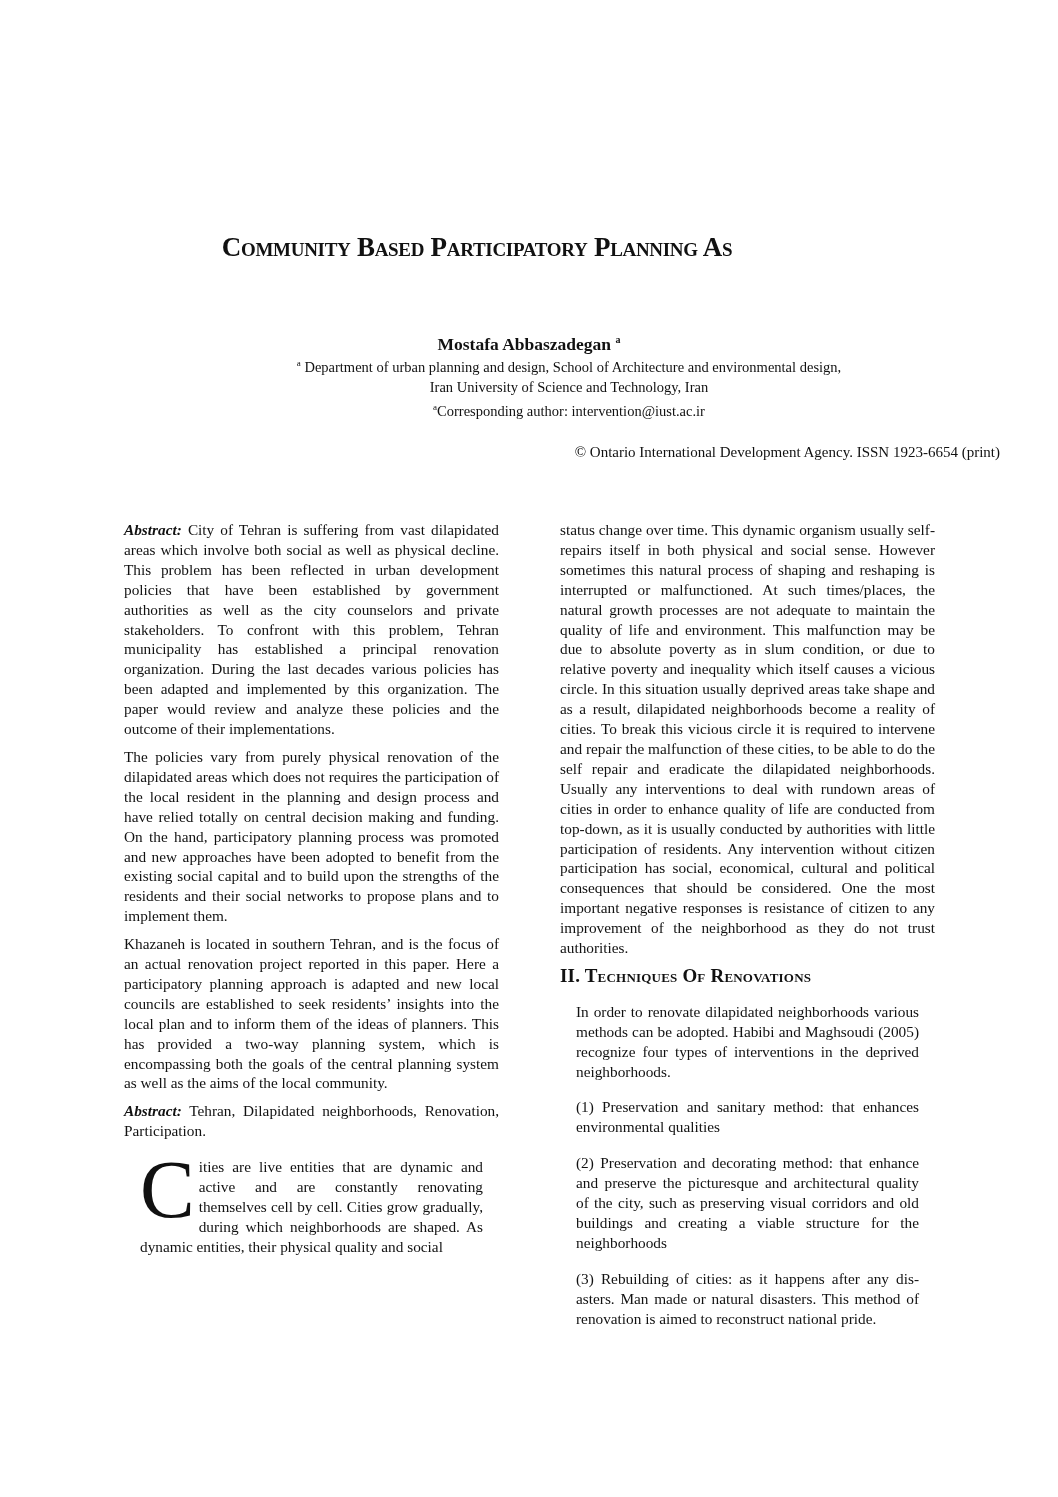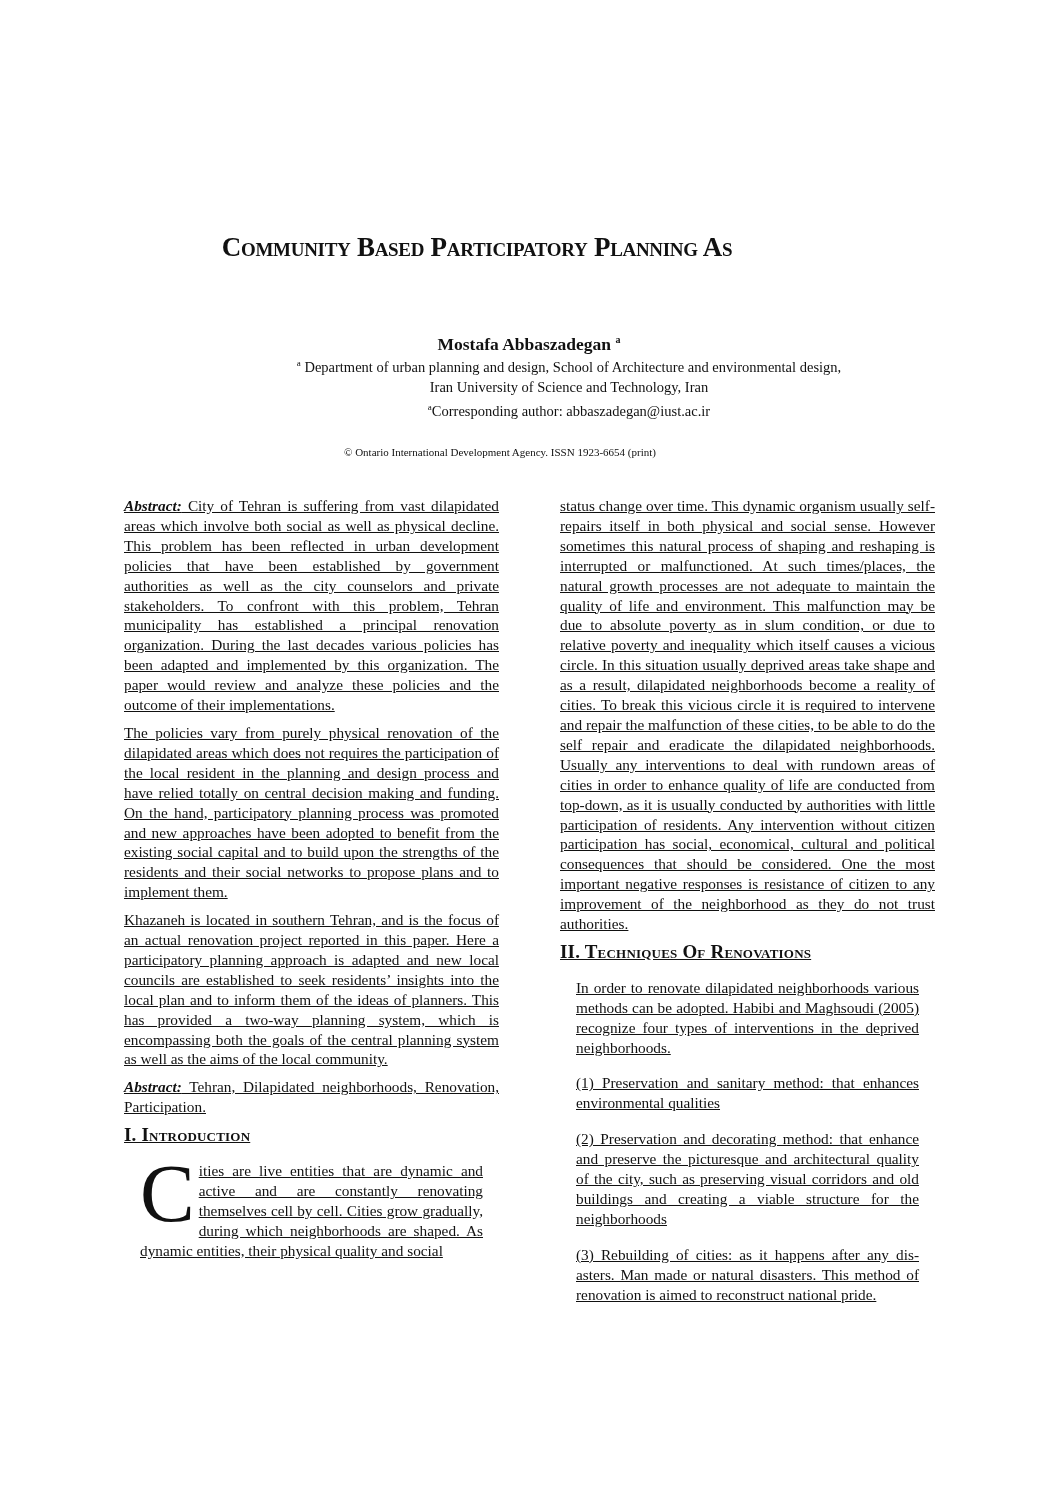--- a/index.html
+++ b/index.html
@@ -6,24 +6,24 @@
   body { width: 1058px; height: 1497px; position: relative; overflow: hidden;
          font-family: "Liberation Serif", "DejaVu Serif", serif; color: #111; }
   .title { position: absolute; left: 0; width: 954px; top: 228px; text-align: center;
            font-weight: bold; font-size: 27px; line-height: 38px; font-variant: small-caps; letter-spacing: -0.3px; }
   .author { position: absolute; left: 0; width: 1058px; top: 334px; text-align: center;
             font-weight: bold; font-size: 17.5px; }
   .author sup { font-size: 10px; }
   .affil { position: absolute; left: 0; width: 1058px; top: 353px; text-align: center;
            font-size: 14.5px; line-height: 20px; padding-left: 40px; }
   .affil sup { font-size: 9px; }
-  .issn { position: absolute; left: 0; width: 1000px; top: 444px; text-align: center;
-          font-size: 11px; line-height: 16px; }
-  .col { position: absolute; top: 496px; width: 375px; font-size: 15.3px; line-height: 19.9px;
-         text-align: justify; text-decoration: underline; }
+  .issn { position: absolute; left: 0; width: 1000px; top: 444px; text-align: right;
+          font-size: 15px; line-height: 16px; }
+  .col { position: absolute; top: 520px; width: 375px; font-size: 15.3px; line-height: 19.9px;
+         text-align: justify; }
   .col.left { left: 124px; }
   .col.right { left: 560px; }
   .col p { margin: 0 0 8px 0; }
   .col p.tight { margin: 16px; }
   .abslabel { font-weight: bold; font-style: italic; }
   .sec { text-align: left; font-weight: bold; font-size: 19px; font-variant: small-caps;
          margin: 6px 0 8px 0; letter-spacing: 0.2px; }
   .dropcap { float: left; font-size: 82px; line-height: 62px; margin: 2px 4px 0 0; padding: 0; }
 </style>
 </head>
@@ -34,33 +34,32 @@
 </div>
 
 <div class="author">
   <span>Mostafa Abbaszadegan</span>
   <sup>a</sup>
 </div>
 
 <div class="affil">
   <div><sup>a</sup> <span>Department of urban planning and design, School of Architecture and environmental design,</span></div>
   <div>Iran University of Science and Technology, Iran</div>
-  <div><sup>a</sup><span>Corresponding author: abbaszadegan@iust.ac.ir</span></div>
+  <div><sup>a</sup><span>Corresponding author: intervention@iust.ac.ir</span></div>
 </div>
 
 <div class="issn">
   <div>© Ontario International Development Agency. ISSN 1923-6654 (print)</div>
 </div>
 
 <div class="col left">
   <p><span class="abslabel">Abstract:</span><span> City of Tehran is suffering from vast dilapidated areas which involve both social as well as physical decline.  This problem has been reflected in urban development policies that have been established by government authorities as well as the city counselors and private stakeholders.  To confront with this problem, Tehran municipality has established a principal renovation organization. During the last decades various policies has been adapted and implemented by this organization.  The paper would review and analyze these policies and the outcome of their implementations.</span></p>
   <p>The policies vary from purely physical renovation of the dilapidated areas which does not requires the participation of the local resident in the planning and design process and have relied totally on central decision making and funding. On the hand, participatory planning process was promoted and new approaches have been adopted to benefit from the existing social capital and to build upon the strengths of the residents and their social networks to propose plans and to implement them.</p>
   <p>Khazaneh is located in southern Tehran, and is the focus of an actual renovation project reported in this paper.  Here a participatory planning approach is adapted and new local councils are established to seek residents’ insights into the local plan and to inform them of the ideas of planners.  This has provided a two-way planning system, which is encompassing both the goals of the central planning system as well as the aims of the local community.</p>
   <p><span class="abslabel">Abstract:</span><span> Tehran, Dilapidated neighborhoods, Renovation, Participation.</span></p>
-  <div class="sec">I.  Introduction</div>
   <p class="tight"><span class="dropcap">C</span><span id="intro-left">ities are live entities that are dynamic and active and are constantly renovating themselves cell by cell.  Cities grow gradually, during which neighborhoods are shaped. As dynamic entities, their physical quality and social</span></p>
 </div>
 
 <div class="col right">
   <p id="intro-right">status change over time. This dynamic organism usually self-repairs itself in both physical and social sense. However sometimes this natural process of shaping and reshaping is interrupted or malfunctioned. At such times/places, the natural growth processes are not adequate to maintain the quality of life and environment. This malfunction may be due to absolute poverty as in slum condition, or due to relative poverty and inequality which itself causes a vicious circle.  In this situation usually deprived areas take shape and as a result, dilapidated neighborhoods become a reality of cities.  To break this vicious circle it is required to intervene and repair the malfunction of these cities, to be able to do the self repair and eradicate the dilapidated neighborhoods. Usually any interventions to deal with rundown areas of cities in order to enhance quality of life are conducted from top-down, as it is usually conducted by authorities with little participation of residents.  Any intervention without citizen participation has social, economical, cultural and political consequences that should be considered. One the most important negative responses is resistance of citizen to any improvement of the neighborhood as they do not trust authorities.</p>
   <div class="sec">II.  Techniques Of Renovations</div>
   <p class="tight">In order to renovate dilapidated neighborhoods various methods can be adopted.  Habibi and Maghsoudi   (2005) recognize four types of interventions in the deprived neighborhoods.</p>
   <p class="tight">(1) Preservation and sanitary method: that enhances environmental qualities</p>
   <p class="tight">(2) Preservation and decorating method: that enhance and preserve the picturesque and architectural quality of the city, such as preserving visual corridors and old buildings and creating a viable structure for the neighborhoods</p>
   <p class="tight">(3) Rebuilding of cities: as it happens after any dis-asters. Man made or natural disasters.  This method of renovation is aimed to reconstruct national pride.</p>

